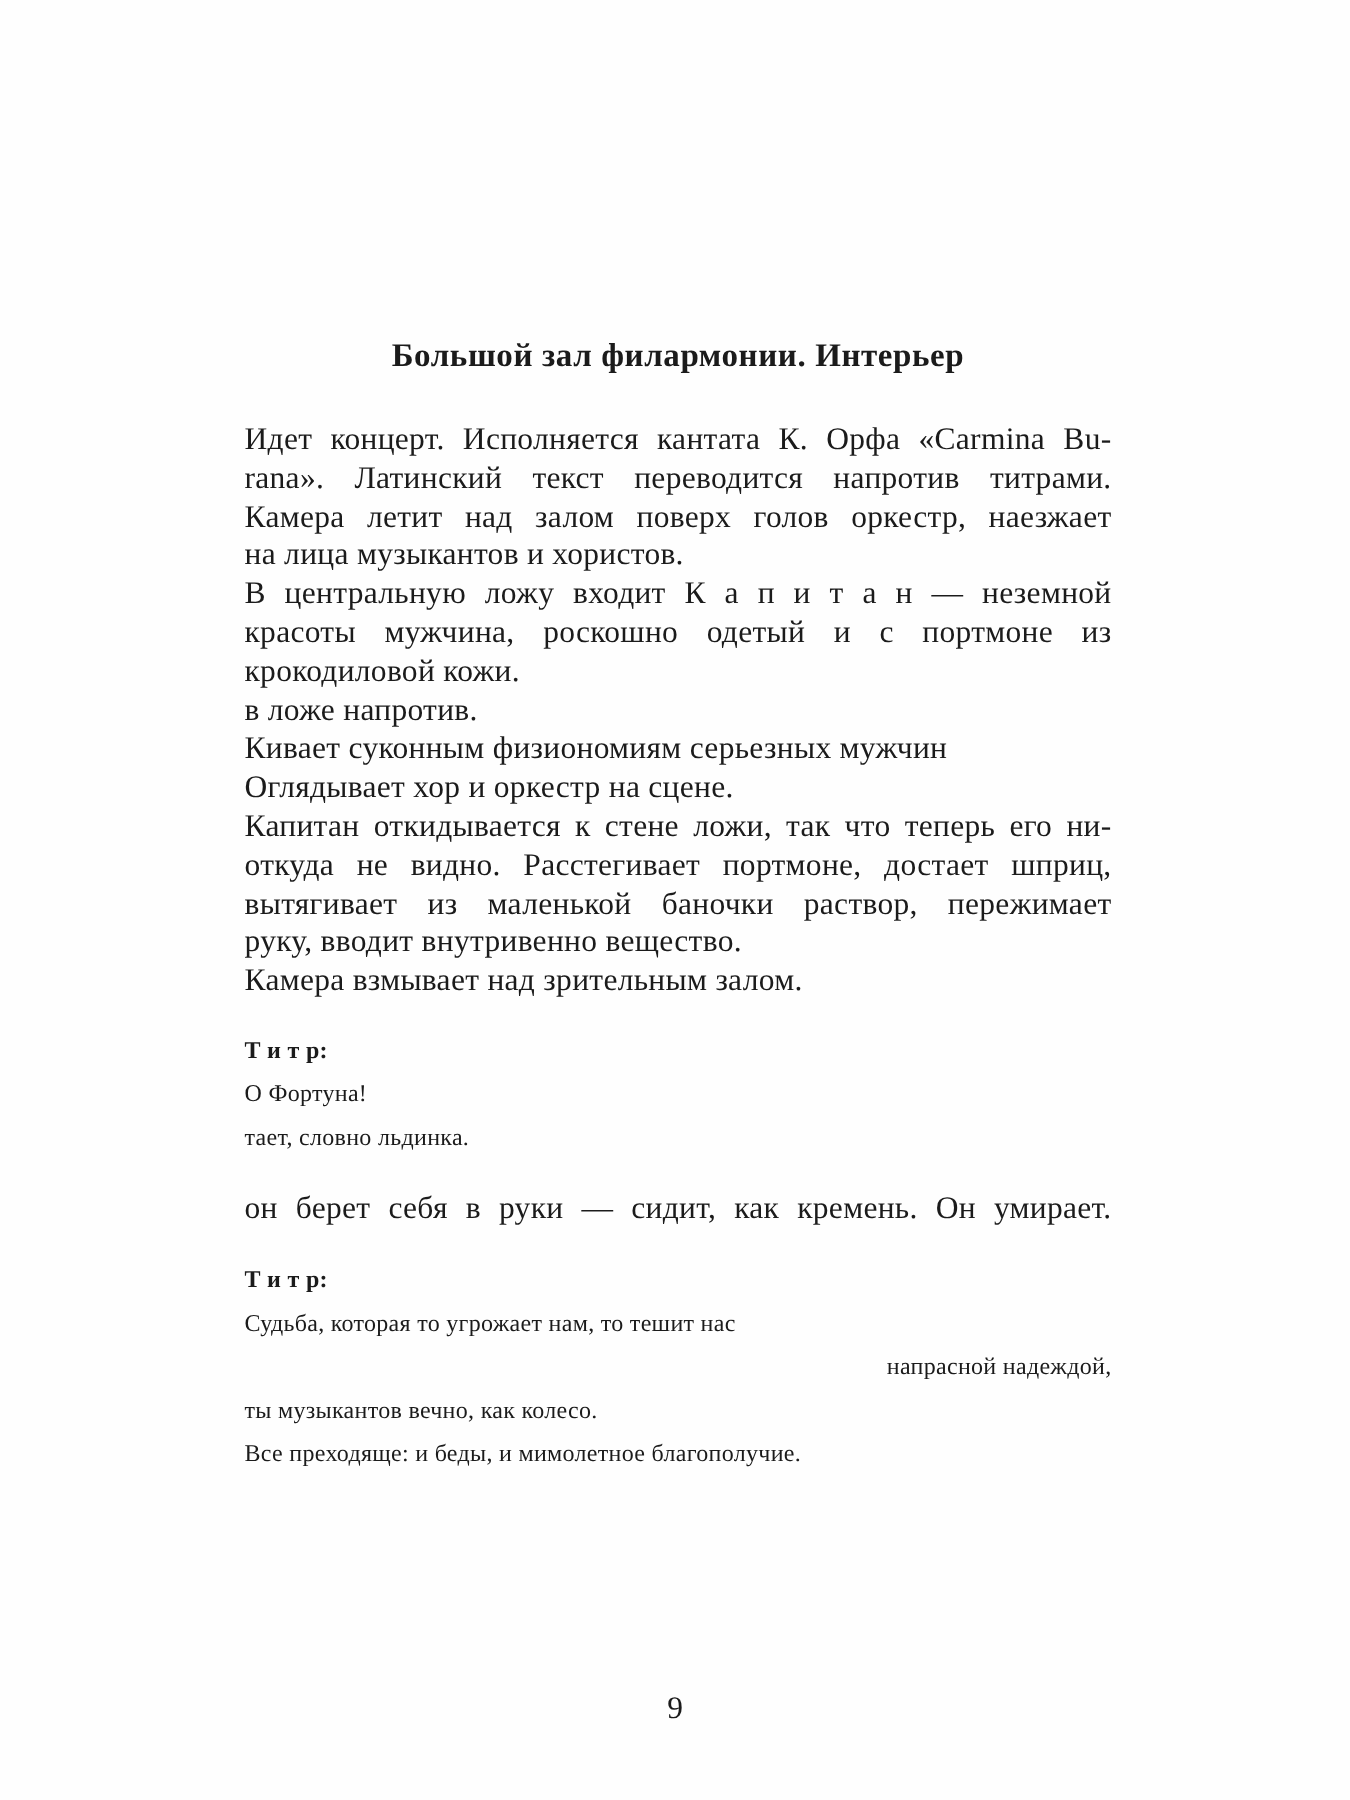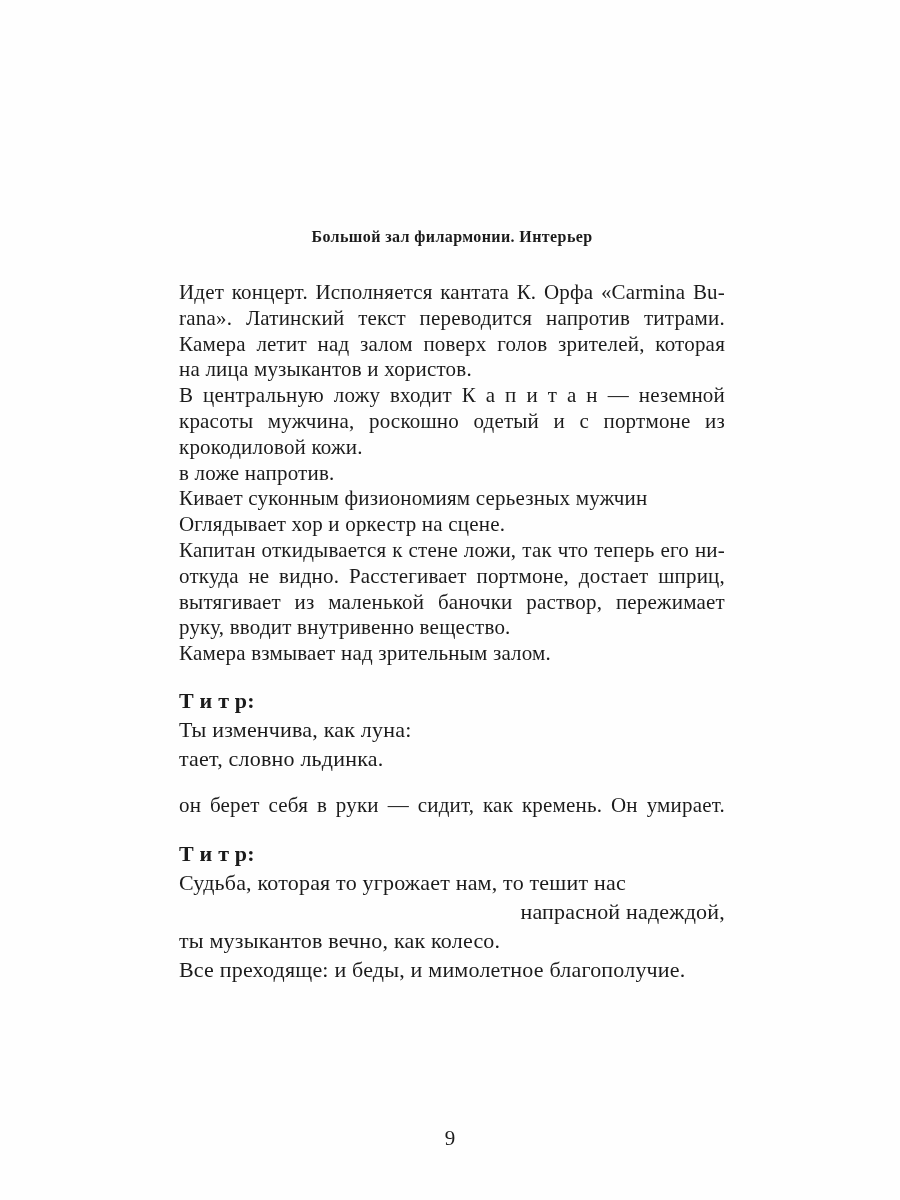--- a/index.html
+++ b/index.html
@@ -17,46 +17,46 @@
     overflow: hidden;
   }
   .content {
     position: absolute;
     left: 163px;
     top: 224px;
     width: 578px;
   }
   .scene-heading {
     margin: 0 0 30px 0;
-    font-size: 16px;
+    font-size: 22px;
     line-height: 26px;
     font-weight: bold;
     text-align: center;
     letter-spacing: 0.4px;
   }
-  .block { margin: 16px; }
+  .block { margin: 0; }
   .action .ln {
     font-size: 21px;
     line-height: 25.8px;
     letter-spacing: 0.2px;
     white-space: normal;
   }
   .ln.j {
     text-align: justify;
     text-align-last: justify;
   }
   .ln.r {
     text-align: right;
     font-family: Liberation Serif, serif;
   }
   .title-card {
     margin-top: 19px;
   }
   .title-card .ln {
-    font-size: 22px;
+    font-size: 16px;
     line-height: 29px;
     letter-spacing: 0.2px;
   }
   .title-card .tc-label {
     font-weight: bold;
   }
   .gap { margin-top: 20px; }
   .page-number {
     position: absolute;
     top: 1126px;
@@ -71,38 +71,38 @@
 <body>
 
 <div class="page">
   <div class="content">
 
     <h1 class="scene-heading">Большой зал филармонии. Интерьер</h1>
 
     <div class="block action">
       <div class="ln j">Идет концерт. Исполняется кантата К. Орфа «Carmina Bu-</div>
       <div class="ln j">rana». Латинский текст переводится напротив титрами.</div>
-      <div class="ln j">Камера летит над залом поверх голов зрителей, которая</div>
+      <div class="ln j">Камера летит над залом поверх голов оркестр, наезжает</div>
       <div class="ln">на лица музыкантов и хористов.</div>
       <div class="ln j">В центральную ложу входит К а п и т а н — неземной</div>
       <div class="ln j">красоты мужчина, роскошно одетый и с портмоне из</div>
       <div class="ln">крокодиловой кожи.</div>
       <div class="ln">в ложе напротив.</div>
       <div class="ln">Кивает суконным физиономиям серьезных мужчин</div>
       <div class="ln">Оглядывает хор и оркестр на сцене.</div>
       <div class="ln j">Капитан откидывается к стене ложи, так что теперь его ни-</div>
       <div class="ln j">откуда не видно. Расстегивает портмоне, достает шприц,</div>
       <div class="ln j">вытягивает из маленькой баночки раствор, пережимает</div>
       <div class="ln">руку, вводит внутривенно вещество.</div>
       <div class="ln">Камера взмывает над зрительным залом.</div>
     </div>
 
     <div class="block title-card">
       <div class="ln tc-label">Т и т р:</div>
-      <div class="ln">Ты изменчива, как луна:</div>
+      <div class="ln">О Фортуна!</div>
       <div class="ln">тает, словно льдинка.</div>
     </div>
 
     <div class="block action gap">
       <div class="ln j">он берет себя в руки — сидит, как кремень. Он умирает.</div>
     </div>
 
     <div class="block title-card gap">
       <div class="ln tc-label">Т и т р:</div>
       <div class="ln">Судьба, которая то угрожает нам, то тешит нас</div>

